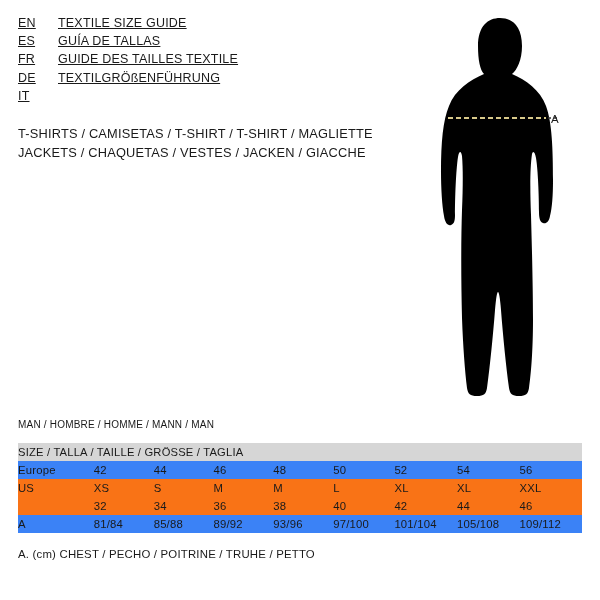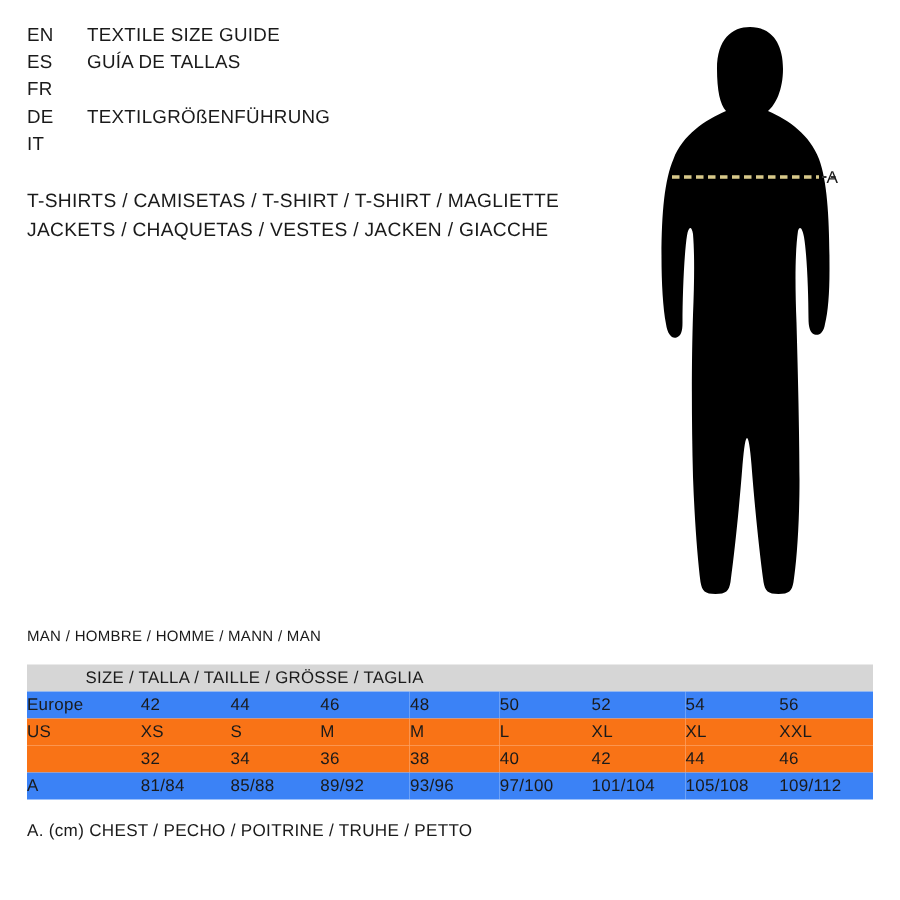--- a/index.html
+++ b/index.html
@@ -23,20 +23,21 @@
     left: 18px;
     width: 380px;
   }
   .lang-row {
     display: flex;
     align-items: flex-end;
     font-size: 12.5px;
     line-height: 18.2px;
     letter-spacing: 0.2px;
     color: #1a1a1a;
+    text-decoration: underline;
   }
   .lang-code {
     width: 40px;
     flex: 0 0 40px;
   }
   .lang-text {
     flex: 1 1 auto;
   }
 
   
@@ -94,21 +95,20 @@
   }
   table.size-table td {
     padding: 0;
     height: 18px;
     vertical-align: middle;
     letter-spacing: 0.2px;
   }
   tr.row-head td {
     background: #d6d6d6;
     font-size: 11.2px;
-    padding-left: 39px;
   }
   tr.row-alt td {
     background: #f97316;
   }
   tr.row-plain td {
     background: #3b82f6;
   }
   td.lbl {
     width: 86px;
     padding-left: 3px;
@@ -134,20 +134,21 @@
   <div class="lang-row">
     <span class="lang-code">EN</span>
     <span class="lang-text">TEXTILE SIZE GUIDE</span>
   </div>
   <div class="lang-row">
     <span class="lang-code">ES</span>
     <span class="lang-text">GUÍA DE TALLAS</span>
   </div>
   <div class="lang-row">
     <span class="lang-code">FR</span>
+    <span class="lang-text">GUIDE DES TAILLES TEXTILE</span>
   </div>
   <div class="lang-row">
     <span class="lang-code">DE</span>
     <span class="lang-text">TEXTILGRÖßENFÜHRUNG</span>
   </div>
   <div class="lang-row">
     <span class="lang-code">IT</span>
   </div>
 </div>
 

